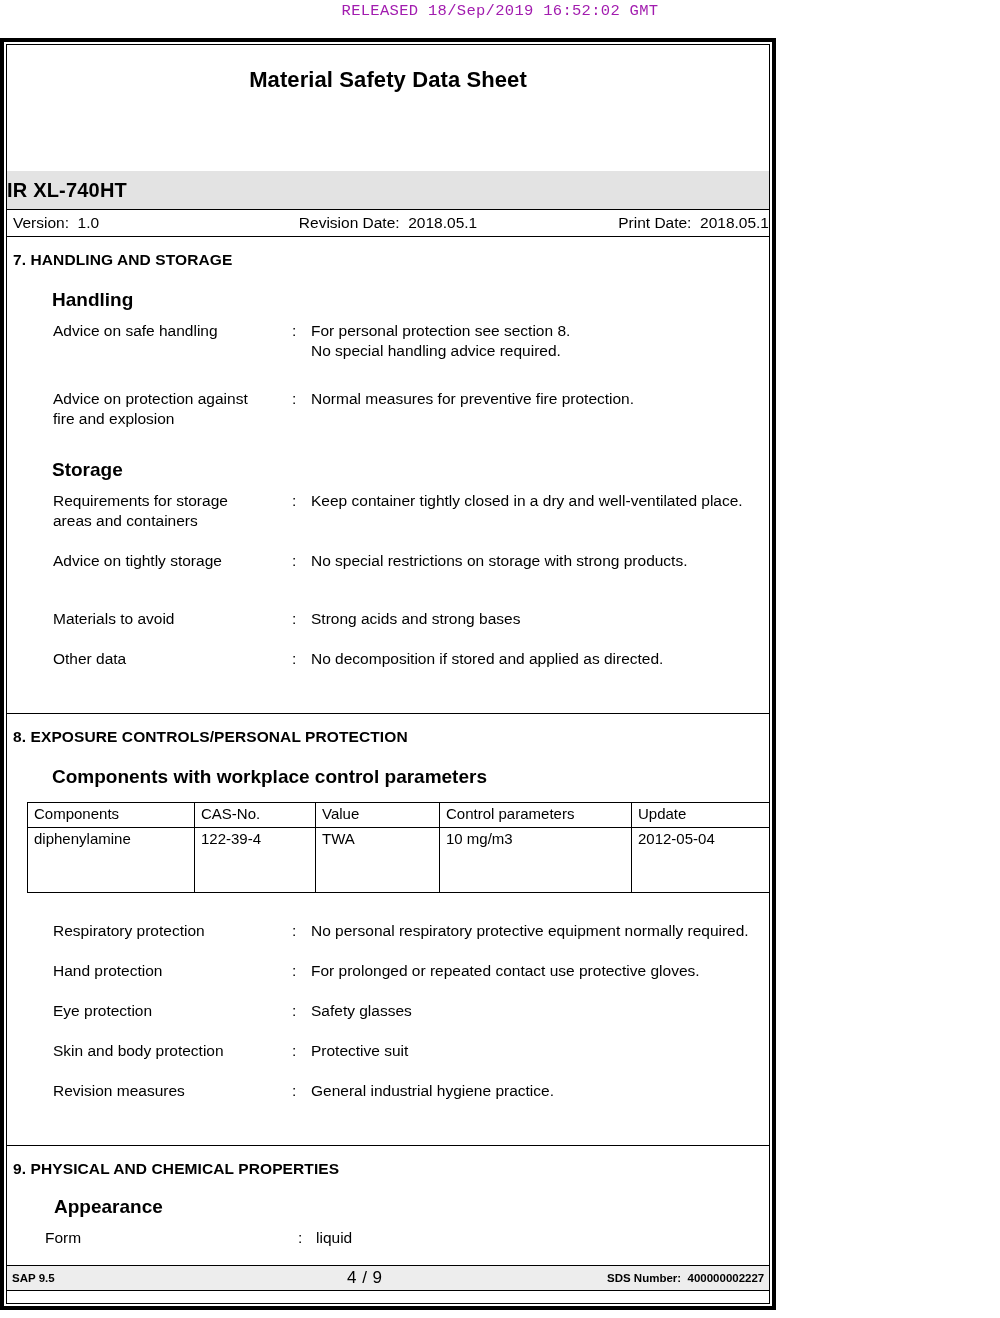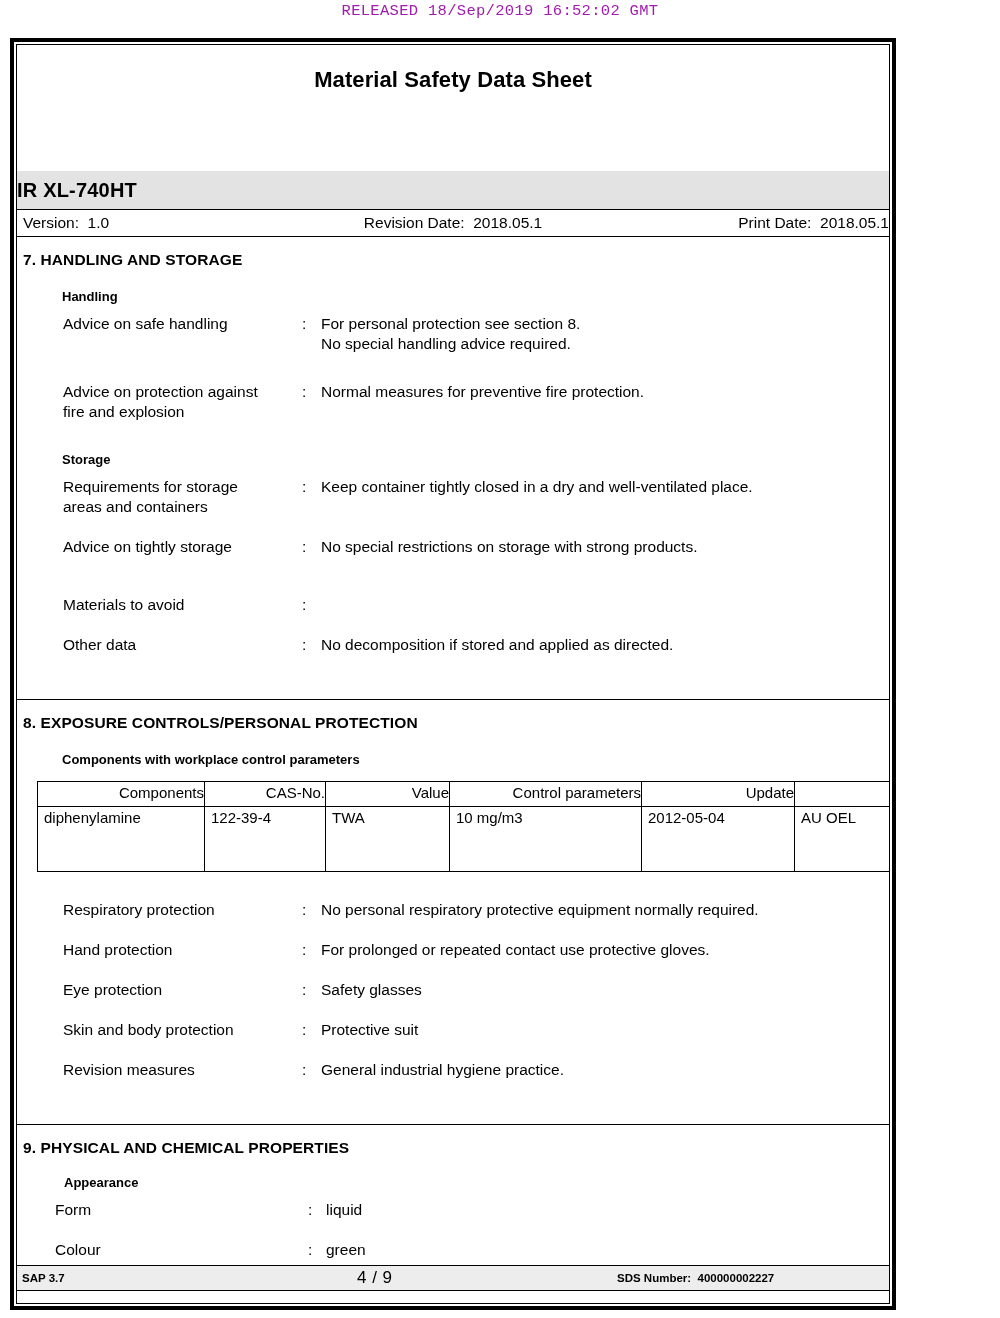--- a/index.html
+++ b/index.html
@@ -26,23 +26,23 @@
     font-family: "Liberation Mono", monospace;
     font-size: 15.5px;
     letter-spacing: 0.3px;
     color: #a21caf;
     white-space: pre;
   }
 
   
   .page-frame {
     position: absolute;
-    left: 10px;
+    left: 0;
     top: 38px;
-    width: 886px;
+    width: 776px;
     height: 1272px;
     box-sizing: border-box;
     border: 4px solid #000;
     background: #ffffff;
   }
   .page-inner {
     position: absolute;
     left: 2px;
     top: 2px;
     right: 2px;
@@ -113,21 +113,21 @@
     height: 0;
     margin: 0;
   }
   .section-title {
     font-size: 15.5px;
     font-weight: bold;
     padding-left: 6px;
     letter-spacing: 0.1px;
   }
   .sub-head {
-    font-size: 13px;
+    font-size: 19px;
     font-weight: bold;
     padding-left: 45px;
   }
   .sub-head.indent-more {
     padding-left: 47px;
   }
 
   
   .row {
     position: relative;
@@ -179,21 +179,20 @@
   table.exp-table td {
     border: 1.2px solid #000;
     text-align: left;
     vertical-align: top;
     padding: 1px 0 1px 6px;
     font-weight: normal;
     line-height: 20px;
   }
   table.exp-table tr.head-row th {
     height: 22px;
-    text-align: right;
   }
   table.exp-table tr.body-row td {
     height: 62px;
     margin-top: 24px;
   }
   .col-components { width: 160px; }
   .col-cas        { width: 114px; }
   .col-value      { width: 117px; }
   .col-control    { width: 185px; }
   .col-update     { width: 146px; }
@@ -300,20 +299,21 @@
           <span class="label">Advice on tightly storage</span>
           <span class="colon">:</span>
           <span class="value">No special restrictions on storage with strong products.</span>
         </div>
 
         <div class="vspace-20"></div>
         <div class="vspace-18"></div>
         <div class="row">
           <span class="label">Materials to avoid</span>
           <span class="colon">:</span>
+          <span class="value">Strong acids and strong bases</span>
         </div>
 
         <div class="vspace-20"></div>
         <div class="row">
           <span class="label">Other data</span>
           <span class="colon">:</span>
           <span class="value">No decomposition if stored and applied as directed.</span>
         </div>
 
         <div class="vspace-30"></div>
@@ -417,19 +417,19 @@
           <span class="value">green</span>
         </div>
 
         <div class="vspace-20"></div>
 
       </div>
 
     </div>
 
     <div class="footer">
-      <span class="f-left">SAP 3.7</span>
+      <span class="f-left">SAP 9.5</span>
       <span class="f-center">4 / 9</span>
       <span class="f-right">SDS Number:  400000002227</span>
     </div>
 
   </div>
 </div>
 
 </body></html>

